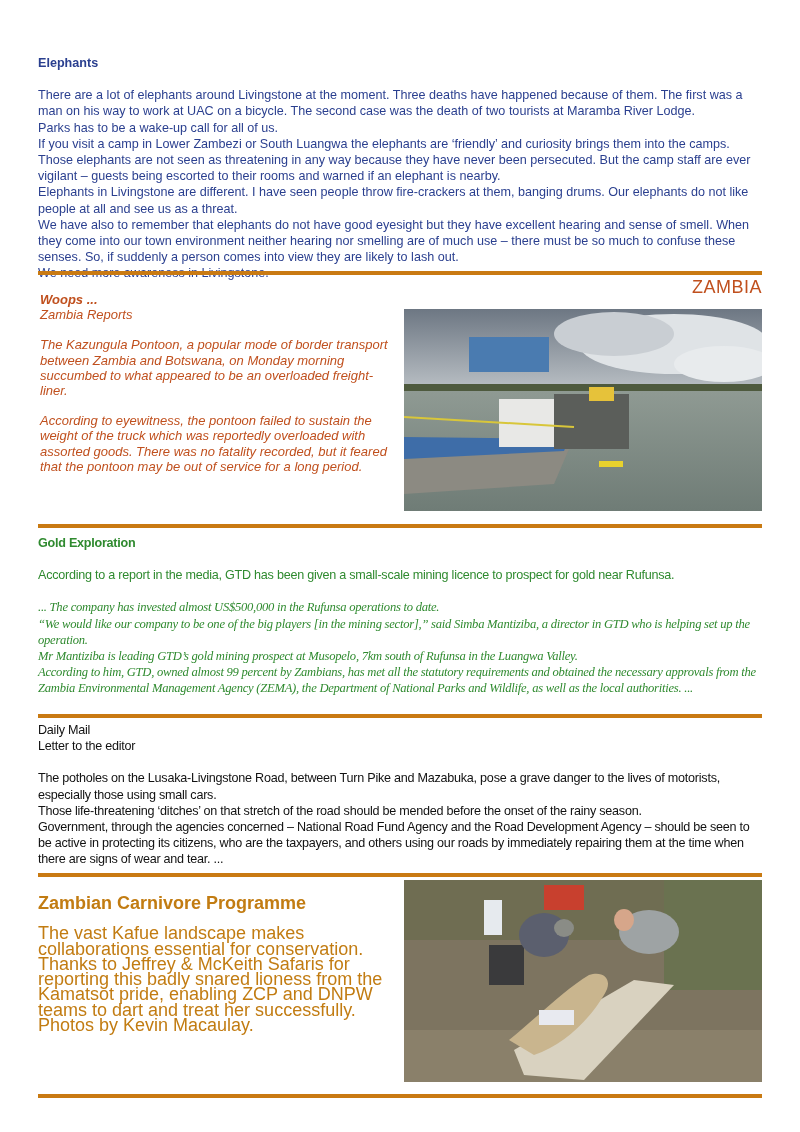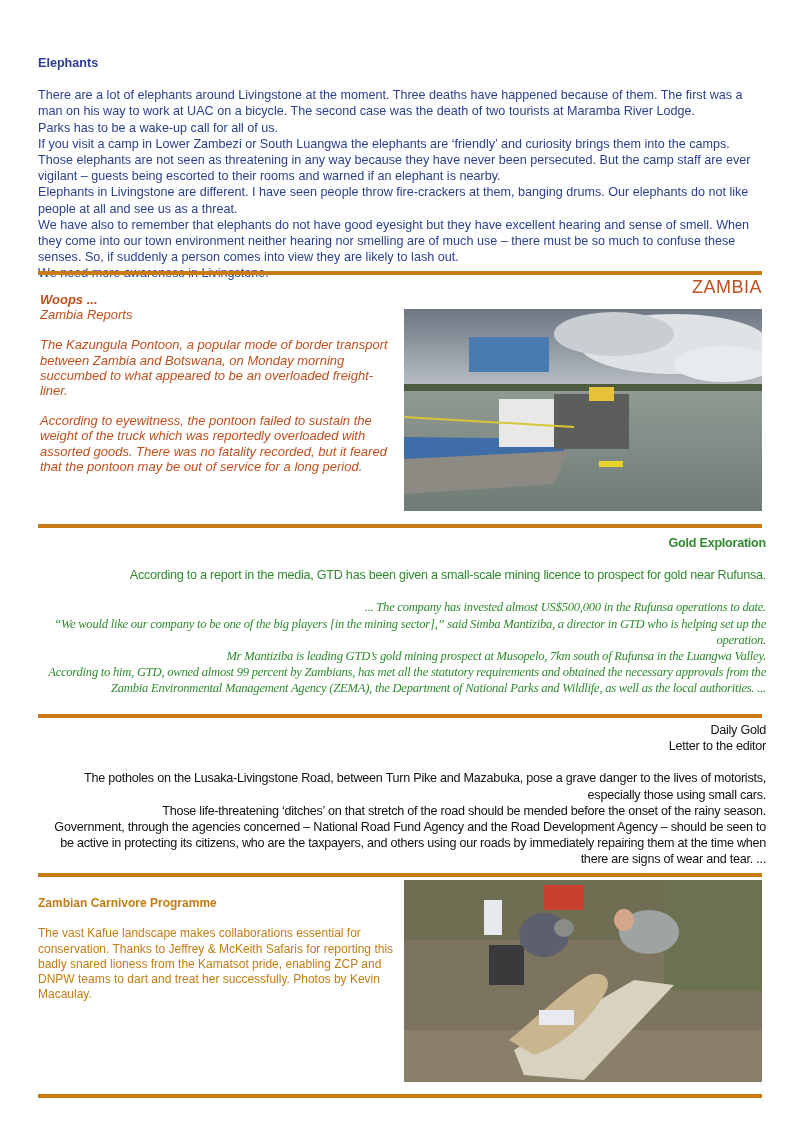--- a/index.html
+++ b/index.html
@@ -9,21 +9,21 @@
   .blk { position:absolute; font-size:12.6px; line-height:16.2px; }
   .blk p { margin:0; }
   .gap { height:16px; }
   .blue { color:#2a3f8f;margin-top:18px; }
   .rust { color:#c0501e; }
   .green { color:#2f8a2f; }
   .black { color:#111111; }
   .ochre { color:#c27c12; }
   .bold { font-weight:bold; }
   .ital { font-style:italic;font-family:Liberation Serif, serif; }
-  .condensed { letter-spacing:-0.25px;text-align:right; }
+  .condensed { letter-spacing:-0.25px; }
   .photo { position:absolute; overflow:hidden; }
   .photo svg { display:block; }
   .zambia { position:absolute; right:38px; top:277px; font-size:18px; color:#c0501e; letter-spacing:0.5px;text-align:right; }
 </style>
 </head>
 <body>
 
 <div class="blk blue" style="left:38px; top:37px; width:728px;">
   <p class="bold">Elephants</p>
   <div class="gap"></div>
@@ -85,31 +85,31 @@
   <div class="gap"></div>
   <p class="ital">... The company has invested almost US$500,000 in the Rufunsa operations to date.</p>
   <p class="ital">“We would like our company to be one of the big players [in the mining sector],” said Simba Mantiziba, a director in GTD who is helping set up the operation.</p>
   <p class="ital">Mr Mantiziba is leading GTD’s gold mining prospect at Musopelo, 7km south of Rufunsa in the Luangwa Valley.</p>
   <p class="ital">According to him, GTD, owned almost 99 percent by Zambians, has met all the statutory requirements and obtained the necessary approvals from the Zambia Environmental Management Agency (ZEMA), the Department of National Parks and Wildlife, as well as the local authorities. ...</p>
 </div>
 
 <div class="rule" style="top:714px;"></div>
 
 <div class="blk black condensed" style="left:38px; top:722px; width:728px;">
-  <p>Daily Gold</p>
+  <p>Daily Mail</p>
   <p>Letter to the editor</p>
   <div class="gap"></div>
   <p>The potholes on the Lusaka-Livingstone Road, between Turn Pike and Mazabuka, pose a grave danger to the lives of motorists, especially those using small cars.</p>
   <p>Those life-threatening ‘ditches’ on that stretch of the road should be mended before the onset of the rainy season.</p>
   <p>Government, through the agencies concerned – National Road Fund Agency and the Road Development Agency – should be seen to be active in protecting its citizens, who are the taxpayers, and others using our roads by immediately repairing them at the time when there are signs of wear and tear. ...</p>
 </div>
 
 <div class="rule" style="top:873px;"></div>
 
-<div class="blk ochre" style="left:38px; top:896px; width:360px; font-size:12px; line-height:15.3px;">
+<div class="blk ochre" style="left:38px; top:896px; width:360px; font-size:18px; line-height:15.3px;">
   <p class="bold">Zambian Carnivore Programme</p>
   <div class="gap" style="height:15px"></div>
   <p>The vast Kafue landscape makes collaborations essential for conservation. Thanks to Jeffrey &amp; McKeith Safaris for reporting this badly snared lioness from the Kamatsot pride, enabling ZCP and DNPW teams to dart and treat her successfully. Photos by Kevin Macaulay.</p>
 </div>
 
 <div class="photo" style="left:404px; top:880px; width:358px; height:202px;" title="Team treating a darted lioness on the ground">
   <svg width="358" height="202" viewBox="0 0 358 202">
     <rect width="358" height="202" fill="#7d7460"></rect>
     <rect width="358" height="60" fill="#6f6d52"></rect>
     <rect x="260" y="0" width="98" height="110" fill="#6a7250"></rect>

